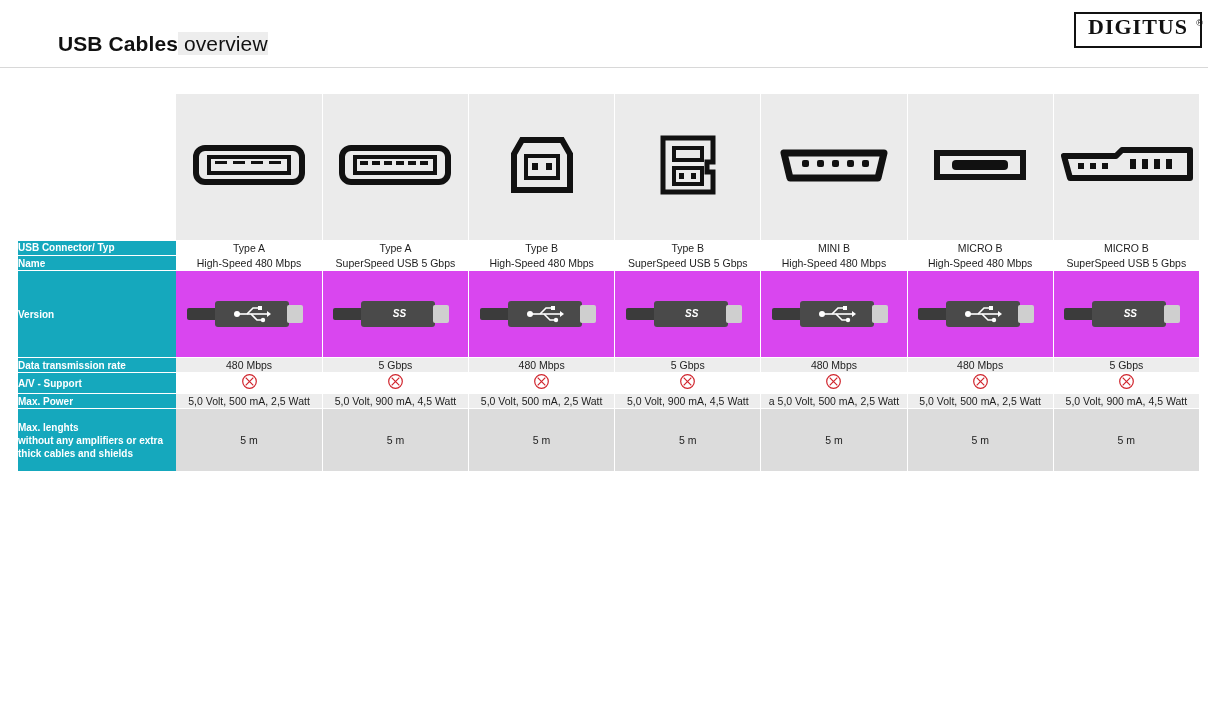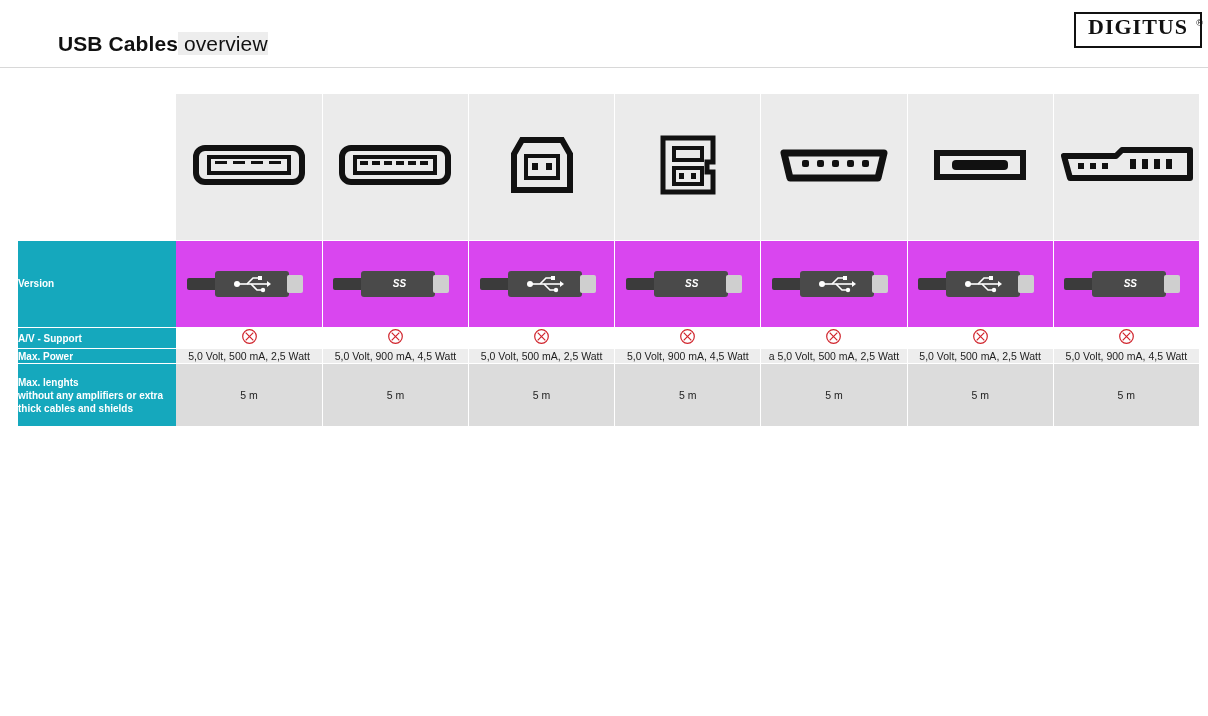--- a/index.html
+++ b/index.html
@@ -305,22 +305,42 @@
               <rect x="46" y="19" width="6" height="6" fill="#111"></rect>
               <rect x="74" y="15" width="6" height="10" fill="#111"></rect>
               <rect x="86" y="15" width="6" height="10" fill="#111"></rect>
               <rect x="98" y="15" width="6" height="10" fill="#111"></rect>
               <rect x="110" y="15" width="6" height="10" fill="#111"></rect>
             </svg>
           </span>
         </td>
       </tr>
 
-
-
+      <tr>
+        <td class="rowlabel">USB Connector/ Typ</td>
+        <td class="cell white">Type A</td>
+        <td class="cell white">Type A</td>
+        <td class="cell white">Type B</td>
+        <td class="cell white">Type B</td>
+        <td class="cell white">MINI B</td>
+        <td class="cell white">MICRO B</td>
+        <td class="cell white">MICRO B</td>
+      </tr>
+
+
+      <tr>
+        <td class="rowlabel">Name</td>
+        <td class="cell white">High-Speed 480 Mbps</td>
+        <td class="cell white">SuperSpeed USB 5 Gbps</td>
+        <td class="cell white">High-Speed 480 Mbps</td>
+        <td class="cell white">SuperSpeed USB 5 Gbps</td>
+        <td class="cell white">High-Speed 480 Mbps</td>
+        <td class="cell white">High-Speed 480 Mbps</td>
+        <td class="cell white">SuperSpeed USB 5 Gbps</td>
+      </tr>
 
       <tr>
         <td class="rowlabel">Version</td>
 
         <td class="sym-cell">
           <div class="plug">
             <div class="cable"></div>
             <div class="body"></div>
             <div class="tip"></div>
             <svg class="trident" viewBox="0 0 40 20">
@@ -407,20 +427,30 @@
         <td class="sym-cell">
           <div class="plug">
             <div class="cable"></div>
             <div class="body"></div>
             <div class="tip"></div>
             <div class="mark">SS</div>
           </div>
         </td>
       </tr>
 
+      <tr>
+        <td class="rowlabel">Data transmission rate</td>
+        <td class="cell light">480 Mbps</td>
+        <td class="cell light">5 Gbps</td>
+        <td class="cell light">480 Mbps</td>
+        <td class="cell light">5 Gbps</td>
+        <td class="cell light">480 Mbps</td>
+        <td class="cell light">480 Mbps</td>
+        <td class="cell light">5 Gbps</td>
+      </tr>
 
       <tr>
         <td class="rowlabel">A/V - Support</td>
         <td class="cell white">
           <span class="nosup">
             <svg width="17" height="17" viewBox="0 0 20 20">
               <circle cx="10" cy="10" r="8" fill="none" stroke="#d0242c" stroke-width="1.4"></circle>
               <path d="M5.5 5.5 L14.5 14.5 M14.5 5.5 L5.5 14.5" stroke="#d0242c" stroke-width="1.4"></path>
             </svg>
           </span>

